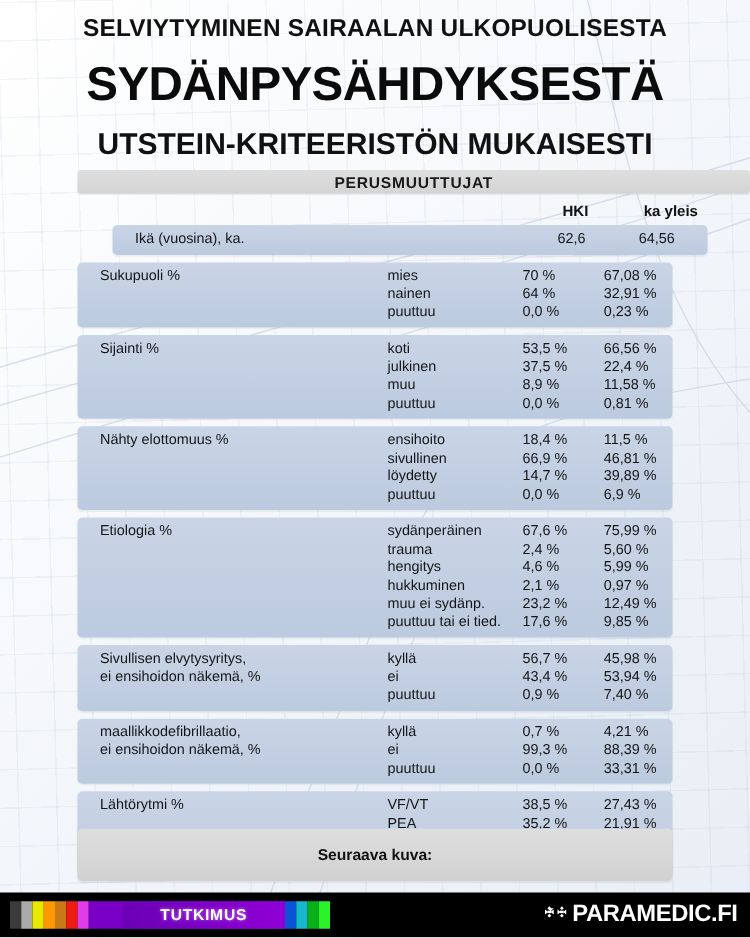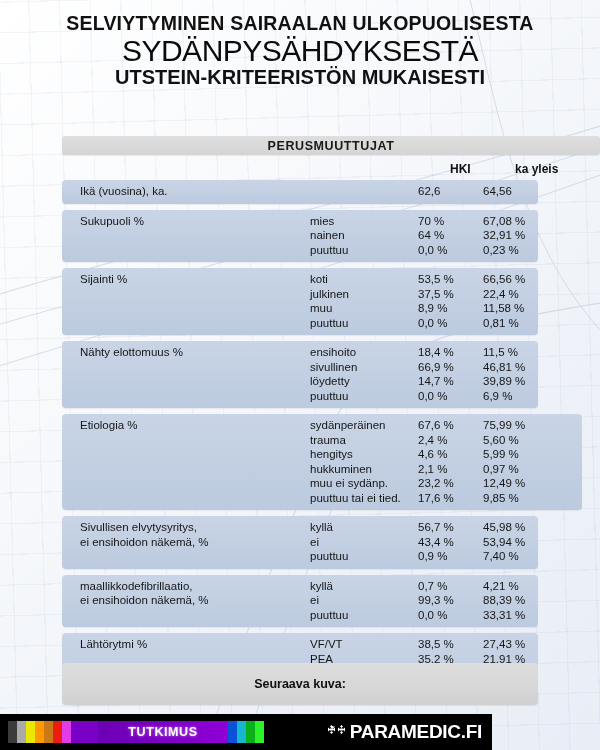--- a/index.html
+++ b/index.html
@@ -26,27 +26,27 @@
   }
   #swoosh{position:absolute;inset:0;pointer-events:none;}
 
   
   .titlewrap{position:absolute;left:0;right:0;top:12px;text-align:center;z-index:3;}
   .t1{
     font-size:19.5px;font-weight:bold;letter-spacing:.2px;color:#111;
     line-height:1.15;white-space:nowrap;
   }
   .t2{
-    font-size:30px;font-weight:normal;color:#0b0b0b;
-    line-height:1.0;margin-top:2px;letter-spacing:-.5px;
+    font-size:38px;font-weight:bold;color:#0b0b0b;
+    line-height:1.0;margin-top:15px;letter-spacing:-.5px;
     transform:scaleX(1.0);white-space:nowrap;
   }
   .t3{
-    font-size:20px;font-weight:bold;color:#111;
-    line-height:1.15;margin-top:0;white-space:nowrap;
+    font-size:24px;font-weight:bold;color:#111;
+    line-height:1.15;margin-top:15px;white-space:nowrap;
   }
 
   
   .content{position:absolute;left:0;top:0;width:600px;z-index:3;}
 
   .sectionbar{
     position:absolute;left:62px;width:538px;height:19px;
     background:linear-gradient(#dedede,#d4d4d4);
     border-radius:3px;
     display:flex;align-items:center;justify-content:center;
@@ -79,21 +79,21 @@
     border-radius:4px;
     display:flex;flex-direction:column;align-items:center;justify-content:center;
     box-shadow:0 1px 1px rgba(0,0,0,.07);
     gap:18px;
   }
   .notebox .n1{font-size:12.5px;font-weight:bold;color:#111;line-height:16px;}
   .notebox .n2{font-size:12.5px;font-weight:bold;color:#111;line-height:16px;}
 
   
   .footer{
-    position:absolute;left:0;bottom:0;width:492px;height:36px;
+    position:absolute;left:0;bottom:0;width:600px;height:36px;
     background:#000;z-index:5;
   }
   .swatches{position:absolute;left:8px;top:7px;height:22px;display:flex;}
   .swatches i{display:block;width:9px;height:22px;}
   .tutlabel{
     position:absolute;left:98px;top:7px;height:22px;width:130px;
     background:linear-gradient(90deg,#6b00b5,#8f00d6);
     display:flex;align-items:center;justify-content:center;
     font-size:12.5px;font-weight:bold;color:#fff;letter-spacing:.6px;
     text-shadow:0 0 3px rgba(255,255,255,.55);
@@ -139,21 +139,21 @@
   </div>
 
   <div class="content">
 
     <div class="sectionbar" style="top:136px">PERUSMUUTTUJAT</div>
 
     <div class="colhead" style="left:418px;top:162px">HKI</div>
     <div class="colhead" style="left:483px;top:162px">ka yleis</div>
 
     <div id="groups">
-        <div class="band" style="top: 180px; height: 23.5px;">
+        <div class="band" style="top: 180px; height: 23.5px; margin-left: 28px;">
           <div class="label">Ikä (vuosina), ka.</div>
           <div class="rowset">
             <div class="srow">
               <span class="sub"></span>
               <span class="c1">62,6</span>
               <span class="c2">64,56</span>
             </div>
           </div>
         </div>
         <div class="band" style="top: 209.5px; height: 52.5px;">
@@ -219,21 +219,21 @@
               <span class="c1">14,7 %</span>
               <span class="c2">39,89 %</span>
             </div>
             <div class="srow">
               <span class="sub">puuttuu</span>
               <span class="c1">0,0 %</span>
               <span class="c2">6,9 %</span>
             </div>
           </div>
         </div>
-        <div class="band" style="top: 414px; height: 96px; padding-left: 44px;">
+        <div class="band" style="top: 414px; height: 96px;">
           <div class="label">Etiologia %</div>
           <div class="rowset">
             <div class="srow">
               <span class="sub">sydänperäinen</span>
               <span class="c1">67,6 %</span>
               <span class="c2">75,99 %</span>
             </div>
             <div class="srow">
               <span class="sub">trauma</span>
               <span class="c1">2,4 %</span>

